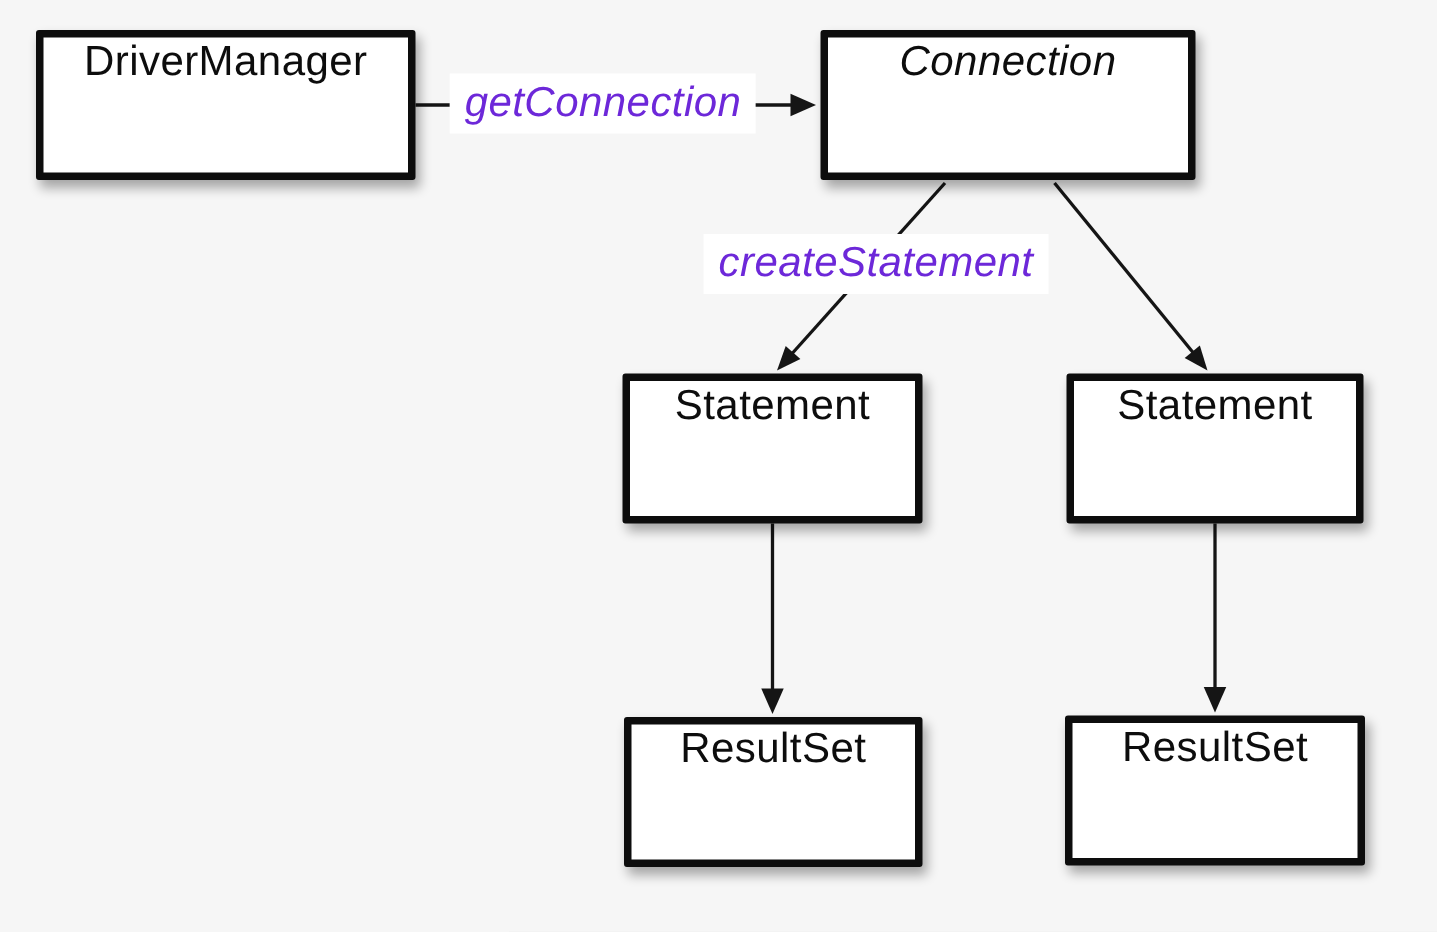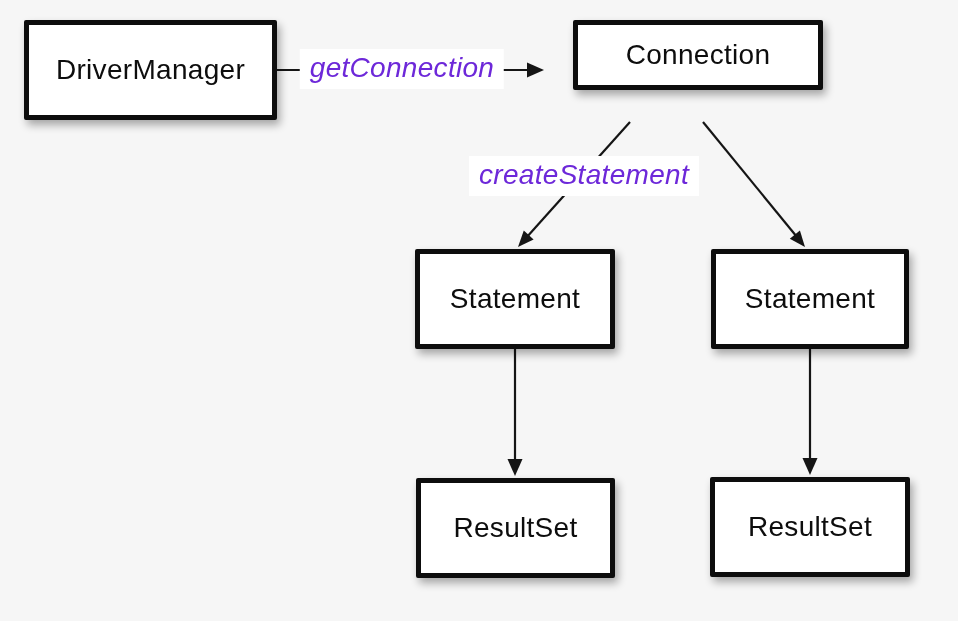--- a/index.html
+++ b/index.html
@@ -16,27 +16,27 @@
   .arrow-layer{
     position:absolute;left:0;top:0;z-index:1;
   }
   .node{
     position:absolute;z-index:2;
     box-sizing:border-box;
     background:#ffffff;
     border:5px solid #0d0d0d;
     border-radius:2px;
     box-shadow:3px 5px 8px rgba(0,0,0,0.33);
-    display:flex;align-items:center;justify-content:center;
+    display:flex;align-items:flex-start;justify-content:center;
     font-size:28px;
     color:#0d0d0d;
     letter-spacing:0.3px;
   }
   .node-driver-manager{left:24px;top:20px;width:253px;height:100px;}
-  .node-connection{left:573px;top:20px;width:250px;height:70px;}
+  .node-connection{left:547px;top:20px;width:250px;height:100px;font-style:italic;}
   .node-statement-left{left:415px;top:249px;width:200px;height:100px;}
   .node-statement-right{left:711px;top:249px;width:198px;height:100px;}
   .node-resultset-left{left:416px;top:478px;width:199px;height:100px;}
   .node-resultset-right{left:710px;top:477px;width:200px;height:100px;}
   .edge-label{
     position:absolute;z-index:3;
     transform:translate(-50%,-50%);
     background:#ffffff;
     font-style:italic;
     font-size:28px;

